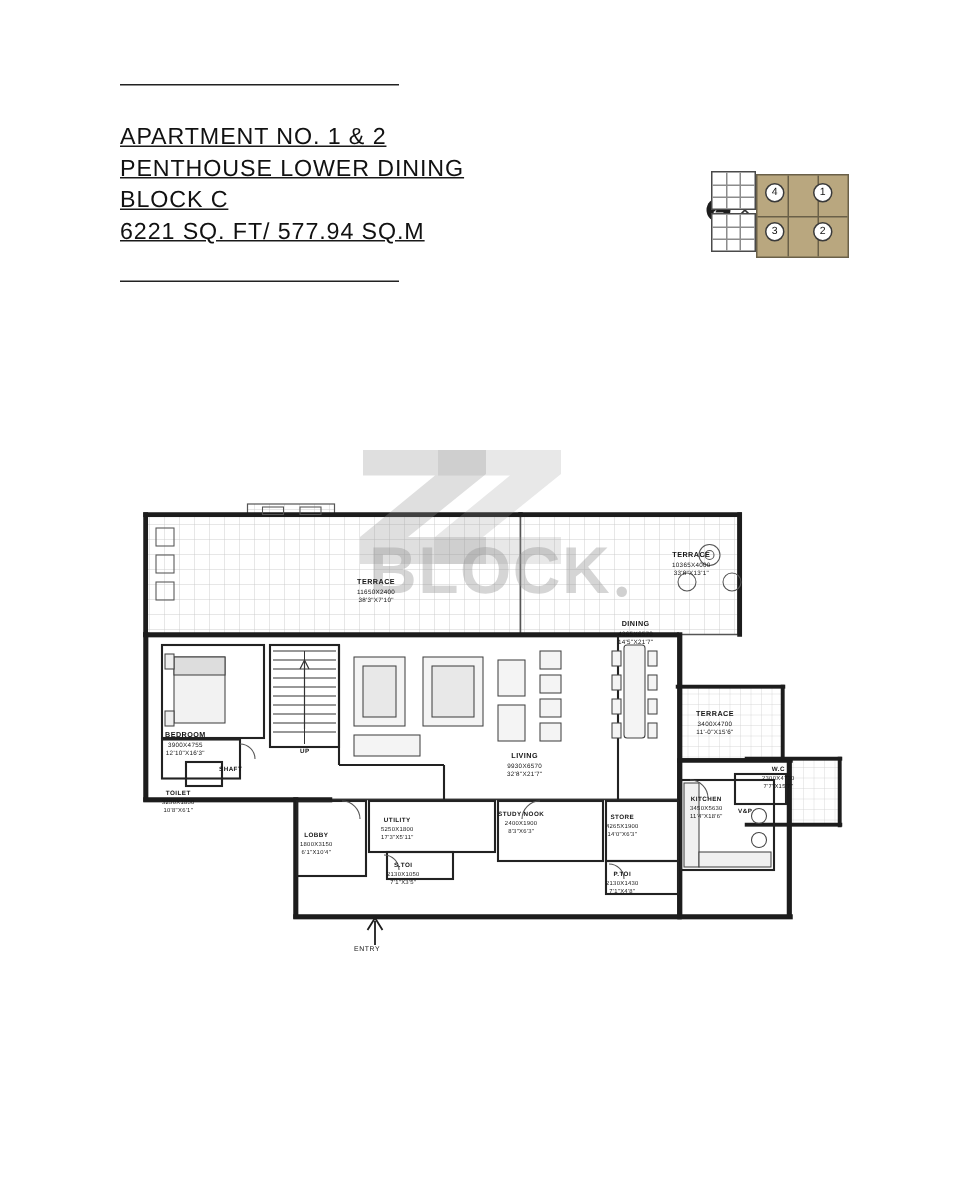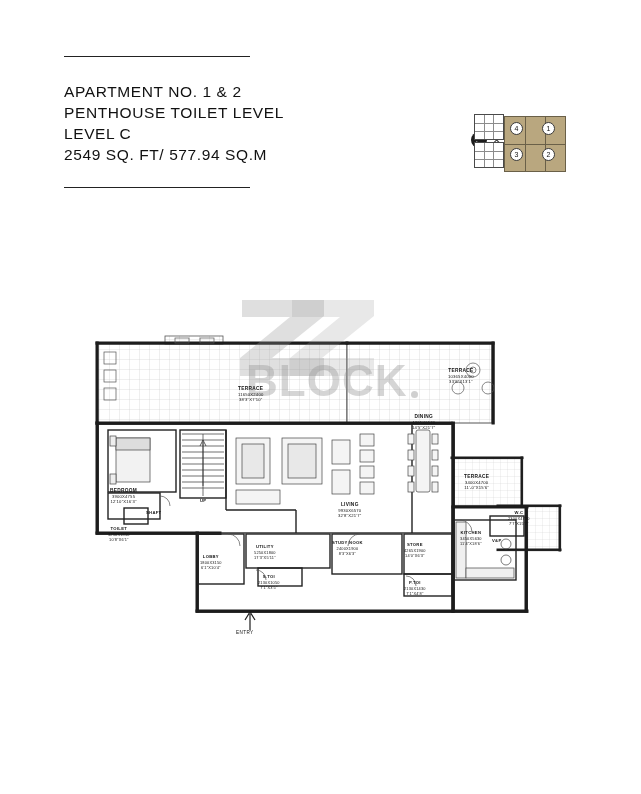--- a/index.html
+++ b/index.html
@@ -12,23 +12,24 @@
     height: 794px;
     position: relative;
     font-family: "Liberation Sans", sans-serif;
     color: #1a1a1a;
     overflow: hidden;
   }
 
   
   .header {
     position: absolute;
-    left: 64px;
+    left: 80px;
     top: 56px;
     width: 330px;
+    text-decoration: underline;
   }
   .rule {
     width: 186px;
     height: 0;
     border-top: 1.6px solid #222;
   }
   .rule.bottom {
     margin-top: 0;
   }
   .title-block {
@@ -185,23 +186,23 @@
     z-index: 6;
   }
 </style>
 </head>
 <body>
 
 <div class="header">
   <div class="rule"></div>
   <div class="title-block">
     <div class="title-line">APARTMENT NO. 1 &amp; 2</div>
-    <div class="title-line">PENTHOUSE TOILET LEVEL</div>
-    <div class="title-line">LEVEL C</div>
-    <div class="title-line">2549 SQ. FT/ 577.94 SQ.M</div>
+    <div class="title-line">PENTHOUSE LOWER DINING</div>
+    <div class="title-line">BLOCK C</div>
+    <div class="title-line">6221 SQ. FT/ 577.94 SQ.M</div>
   </div>
   <div class="rule bottom"></div>
 </div>
 
 <div class="keyplan">
   <div class="kp-arrow">
     <div class="circ">←</div>
     <div class="n">N</div>
   </div>
   <div class="kp-xmark">✕</div>

